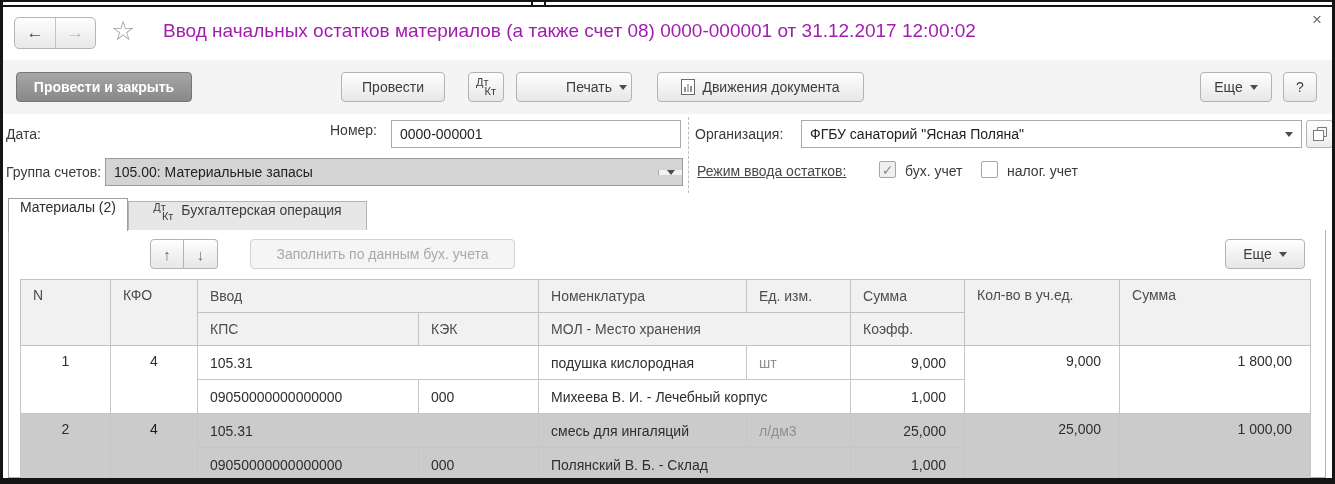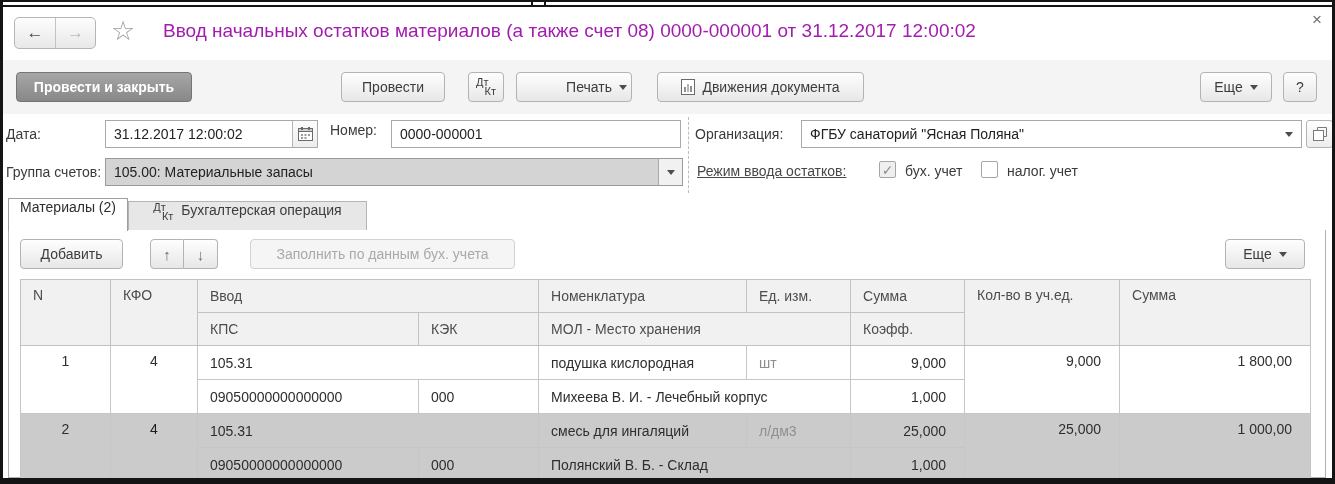--- a/index.html
+++ b/index.html
@@ -39,21 +39,21 @@
   .dtkt .dt { left:0; top:1px; }
   .dtkt .kt { right:0; bottom:1px; }
 
   
   .flabel { position:absolute; font-size:14px; color:#3a3a3a; white-space:nowrap; }
   .field { position:absolute; height:28px; border:1px solid #a9a9a9; background:#fff; display:flex; align-items:stretch; }
   .field input { border:none; outline:none; background:transparent; font-family:inherit; font-size:14px; color:#222; padding:0 8px; width:100%; }
   .fbtn { width:28px; border-left:1px solid #b5b5b5; background:linear-gradient(#fdfdfd,#ededed); display:flex; align-items:center; justify-content:center; }
   .combo-text { flex:1; font-size:14px; color:#222; display:flex; align-items:center; padding:0 8px; white-space:nowrap; overflow:hidden; }
   .caret-seg { width:24px; display:flex; align-items:center; justify-content:center; }
-  .combo.gray { background:#d4d4d4; border-color:#9b9b9b; }
+  .combo.gray { background:#d4d4d4; border-color:#9b9b9b;align-items:center; }
   .combo.gray .caret-seg { background:#f1f1f1; border-left:1px solid #a9a9a9; }
   .openbtn { position:absolute; height:28px; width:27px; border:1px solid #b3b3b3; border-radius:3px; background:linear-gradient(#fefefe,#ededed); display:flex; align-items:center; justify-content:center; }
   .modelink { position:absolute; font-size:14px; color:#474747; text-decoration:underline; white-space:nowrap; }
   .cb { position:absolute; width:17px; height:17px; border:1px solid #a6a6a6; background:#fff; border-radius:2px; display:flex; align-items:center; justify-content:center; }
   .cb.checked { background:#efefef; }
   .cb .check { font-size:14px; font-weight:bold; color:#8f8f8f; line-height:14px; }
   .cb-label { position:absolute; font-size:14px; color:#3a3a3a; white-space:nowrap; }
   .splitter { position:absolute; left:688px; top:117px; height:76px; width:0; border-left:1px dashed #bdbdbd; }
 
   
@@ -135,36 +135,20 @@
   </div>
   <div class="btn" style="left:1200px;width:72px;">
       <span>Еще</span>
       <span class="caret"></span>
     </div>
   <div class="btn" style="left:1283px;width:34px;">
       <span>?</span>
     </div>
 
   <div class="flabel" style="left:6px;top:126px;">Дата:</div>
-  <div class="field" style="left:105px;top:120px;width:213px;">
-    <input readonly="" value="31.12.2017 12:00:02" style="">
-    <span class="fbtn">
-      <svg class="ic" width="15" height="14" viewBox="0 0 15 14">
-        <rect x="0.5" y="1.5" width="14" height="12" fill="#fff" stroke="#6a6a6a"></rect>
-        <rect x="0.5" y="1.5" width="14" height="3" fill="#cfcfcf" stroke="#6a6a6a"></rect>
-        <rect x="3" y="0" width="2" height="3" fill="#6a6a6a"></rect>
-        <rect x="10" y="0" width="2" height="3" fill="#6a6a6a"></rect>
-        <rect x="3" y="7" width="2" height="2" fill="#9a9a9a"></rect>
-          <rect x="6.5" y="7" width="2" height="2" fill="#9a9a9a"></rect>
-          <rect x="10" y="7" width="2" height="2" fill="#9a9a9a"></rect>
-        <rect x="3" y="10" width="2" height="2" fill="#9a9a9a"></rect>
-          <rect x="6.5" y="10" width="2" height="2" fill="#9a9a9a"></rect>
-      </svg>
-    </span>
-  </div>
   <div class="flabel" style="left:330px;top:122px;">Номер:</div>
   <div class="field" style="left:391px;top:120px;width:290px;">
     <input readonly="" value="0000-000001" style="">
   </div>
   <div class="flabel" style="left:695px;top:126px;">Организация:</div>
   <div class="field combo" style="left:801px;top:120px;width:501px;">
     <span class="combo-text">ФГБУ санаторий "Ясная Поляна"</span>
     <span class="caret-seg">
         <span class="caret"></span>
       </span>
@@ -199,23 +183,20 @@
   <div class="tab inactive">
     <span class="dtkt">
         <i class="dt">Дт</i>
         <i class="kt">Кт</i>
       </span>
     <span>Бухгалтерская операция</span>
   </div>
 
   <div class="panel"></div>
 
-  <div class="btn tbl" style="left:20px;width:103px;">
-      <span>Добавить</span>
-    </div>
   <div class="btn tbl grp-l" style="left:150px;width:34px;padding:0;">
       <span class="arrowbtn">↑</span>
     </div>
   <div class="btn tbl grp-r" style="left:184px;width:34px;padding:0;">
       <span class="arrowbtn">↓</span>
     </div>
   <div class="btn tbl disabled" style="left:250px;width:265px;">
       <span>Заполнить по данным бух. учета</span>
     </div>
   <div class="btn tbl" style="left:1225px;width:80px;">

